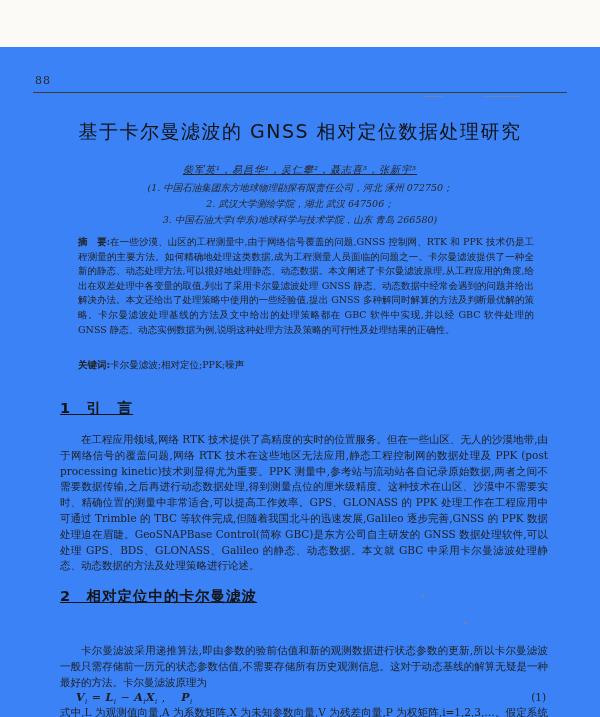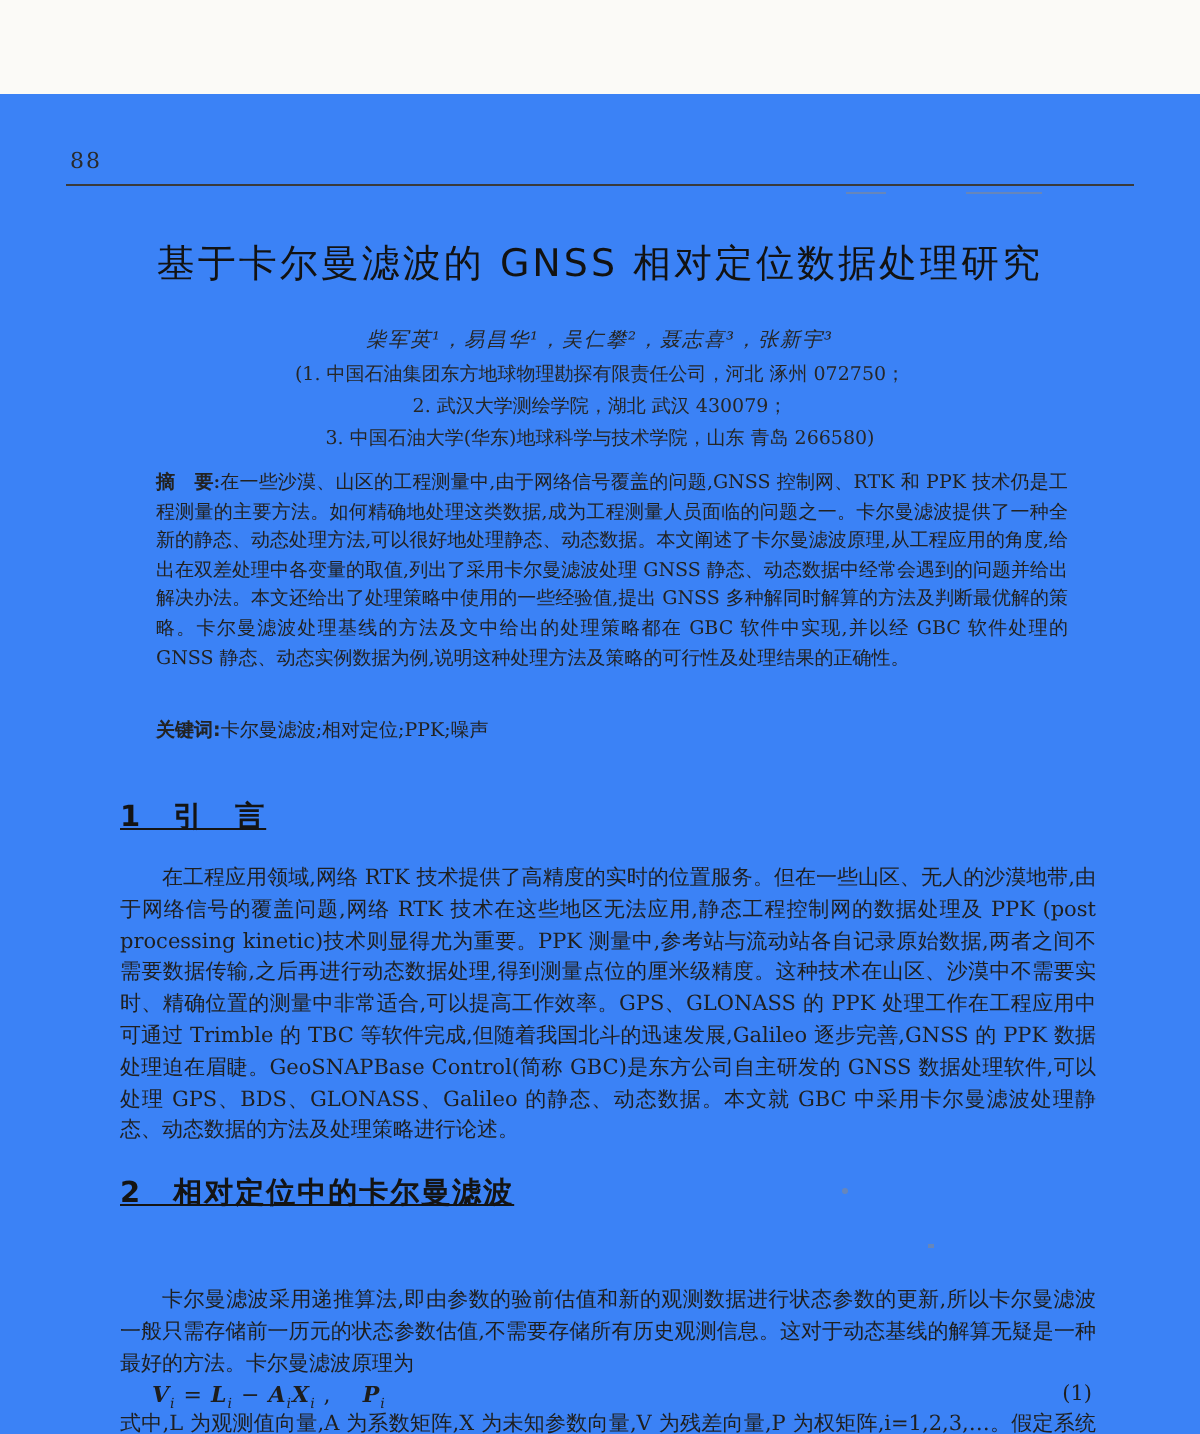--- a/index.html
+++ b/index.html
@@ -21,23 +21,23 @@
   .dash1{top:49px;left:423px;width:20px;height:1px;}
   .dash2{top:49px;left:483px;width:38px;height:1px;}
   .speck1{top:547px;left:421px;width:3px;height:3px;border-radius:50%;}
   .speck2{top:575px;left:464px;width:3px;height:2px;}
 
   
   .title{position:absolute;top:72px;left:40px;right:40px;text-align:center;
     font-family:"DejaVu Sans","Liberation Sans",sans-serif;
     font-weight:normal;font-size:19px;letter-spacing:1.5px;color:#121212;}
   .authors{position:absolute;top:116px;left:40px;right:40px;text-align:center;
-    font-size:10px;font-style:italic;color:#262626;letter-spacing:1px;}
+    font-size:10px;font-style:italic;color:#262626;letter-spacing:1px;text-decoration:underline;}
   .affils{position:absolute;top:133px;left:40px;right:40px;text-align:center;
-    font-size:9.5px;color:#262626;line-height:16px;}
+    font-size:9.5px;font-style:italic;color:#262626;line-height:16px;}
 
   
   .abstract{position:absolute;top:188px;left:78px;width:456px;
     font-size:9.5px;line-height:14.6px;text-align:justify;color:#222;}
   .abstract b{font-family:Liberation Serif, serif;font-weight:bold;}
   .keywords{position:absolute;top:312px;left:78px;width:456px;font-size:9.5px;color:#222;}
   .keywords b{font-family:"DejaVu Sans","Liberation Sans",sans-serif;font-weight:bold;}
 
   
   .h1{position:absolute;left:60px;right:52px;
@@ -76,21 +76,21 @@
   <div class="head-rule"></div>
   <div class="artifact dash1"></div>
   <div class="artifact dash2"></div>
   <div class="artifact speck1"></div>
   <div class="artifact speck2"></div>
 
   <div class="title">基于卡尔曼滤波的 GNSS 相对定位数据处理研究</div>
   <div class="authors">柴军英¹，易昌华¹，吴仁攀²，聂志喜³，张新宇³</div>
   <div class="affils">
     <div>(1. 中国石油集团东方地球物理勘探有限责任公司，河北 涿州 072750；</div>
-    <div>2. 武汉大学测绘学院，湖北 武汉 430079；</div>
+    <div>2. 武汉大学测绘学院，湖北 武汉 647506；</div>
     <div>3. 中国石油大学(华东)地球科学与技术学院，山东 青岛 266580)</div>
   </div>
 
   <div class="abstract"><b>摘　要:</b><span>在一些沙漠、山区的工程测量中,由于网络信号覆盖的问题,GNSS 控制网、RTK 和 PPK 技术仍是工程测量的主要方法。如何精确地处理这类数据,成为工程测量人员面临的问题之一。卡尔曼滤波提供了一种全新的静态、动态处理方法,可以很好地处理静态、动态数据。本文阐述了卡尔曼滤波原理,从工程应用的角度,给出在双差处理中各变量的取值,列出了采用卡尔曼滤波处理 GNSS 静态、动态数据中经常会遇到的问题并给出解决办法。本文还给出了处理策略中使用的一些经验值,提出 GNSS 多种解同时解算的方法及判断最优解的策略。卡尔曼滤波处理基线的方法及文中给出的处理策略都在 GBC 软件中实现,并以经 GBC 软件处理的 GNSS 静态、动态实例数据为例,说明这种处理方法及策略的可行性及处理结果的正确性。</span></div>
   <div class="keywords"><b>关键词:</b><span>卡尔曼滤波;相对定位;PPK;噪声</span></div>
 
   <div class="h1 h1-intro">1　引　言</div>
   <div class="para indent p-intro">在工程应用领域,网络 RTK 技术提供了高精度的实时的位置服务。但在一些山区、无人的沙漠地带,由于网络信号的覆盖问题,网络 RTK 技术在这些地区无法应用,静态工程控制网的数据处理及 PPK (post processing kinetic)技术则显得尤为重要。PPK 测量中,参考站与流动站各自记录原始数据,两者之间不需要数据传输,之后再进行动态数据处理,得到测量点位的厘米级精度。这种技术在山区、沙漠中不需要实时、精确位置的测量中非常适合,可以提高工作效率。GPS、GLONASS 的 PPK 处理工作在工程应用中可通过 Trimble 的 TBC 等软件完成,但随着我国北斗的迅速发展,Galileo 逐步完善,GNSS 的 PPK 数据处理迫在眉睫。GeoSNAPBase Control(简称 GBC)是东方公司自主研发的 GNSS 数据处理软件,可以处理 GPS、BDS、GLONASS、Galileo 的静态、动态数据。本文就 GBC 中采用卡尔曼滤波处理静态、动态数据的方法及处理策略进行论述。</div>
 
   <div class="h1 h1-kalman">2　相对定位中的卡尔曼滤波</div>

